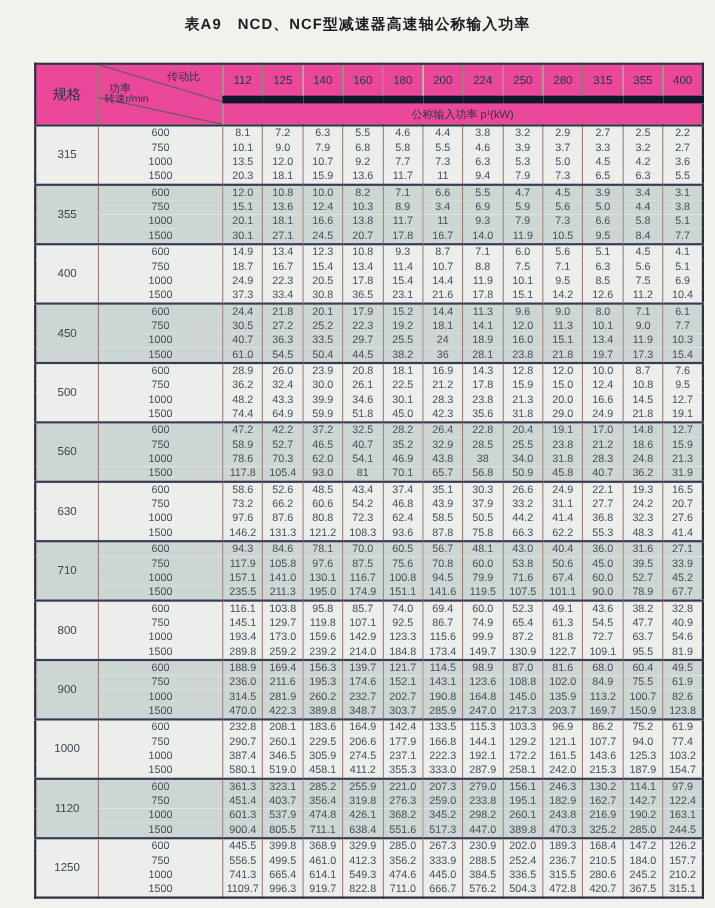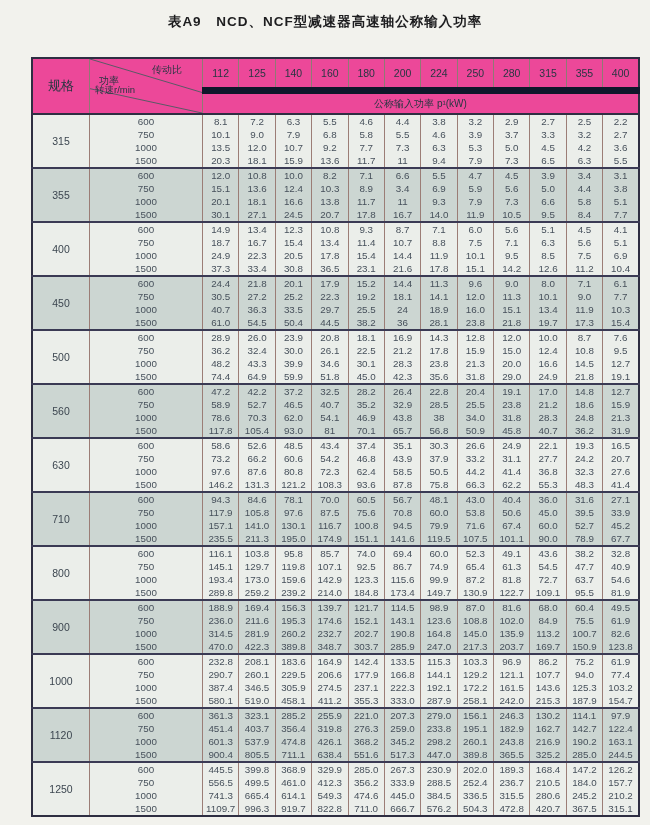--- a/index.html
+++ b/index.html
@@ -818,21 +818,21 @@
       <tr class="dark">
         <td class="speed">1500</td>
         <td class="val">900.4</td>
         <td class="val">805.5</td>
         <td class="val">711.1</td>
         <td class="val">638.4</td>
         <td class="val">551.6</td>
         <td class="val">517.3</td>
         <td class="val">447.0</td>
         <td class="val">389.8</td>
-        <td class="val">365.5</td>
+        <td class="val">470.3</td>
         <td class="val">325.2</td>
         <td class="val">285.0</td>
         <td class="val">244.5</td>
       </tr>
       <tr class="light group-start">
         <td class="spec" rowspan="4">1250</td>
         <td class="speed">600</td>
         <td class="val">445.5</td>
         <td class="val">399.8</td>
         <td class="val">368.9</td>

